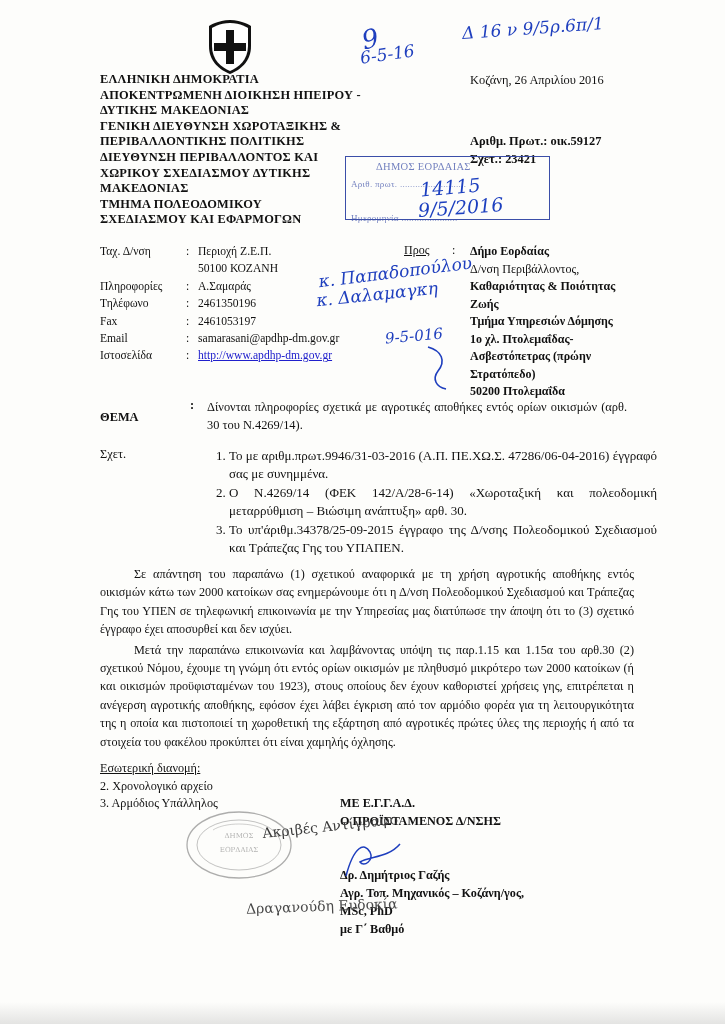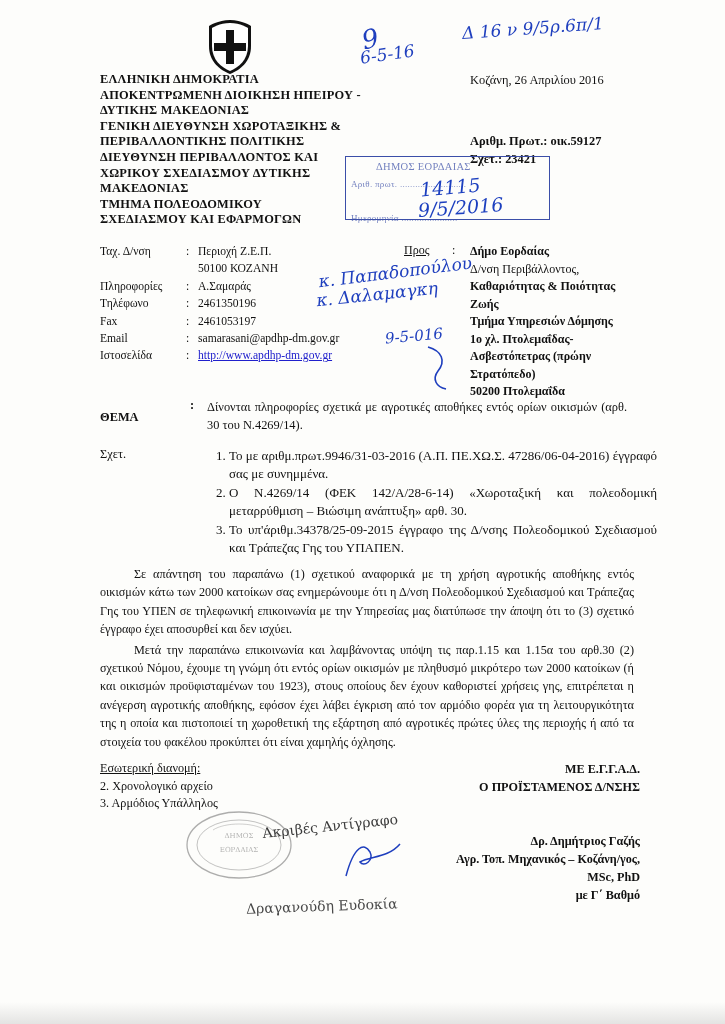--- a/index.html
+++ b/index.html
@@ -201,23 +201,23 @@
     width: 534px;
     font-size: 12.2px;
     line-height: 18.4px;
     text-align: justify;
   }
   .body p { margin: 0 0 2px 0; text-indent: 34px; }
 
   .closing-right {
     position: absolute;
     left: 340px;
-    top: 760px;
+    top: 794px;
     width: 300px;
-    text-align: right;
+    text-align: left;
     font-size: 12.2px;
     line-height: 18px;
     font-weight: bold;
   }
   .closing-right .sp { display:block; height: 18px; }
 
   .dist {
     position: absolute;
     left: 100px;
     top: 760px;

